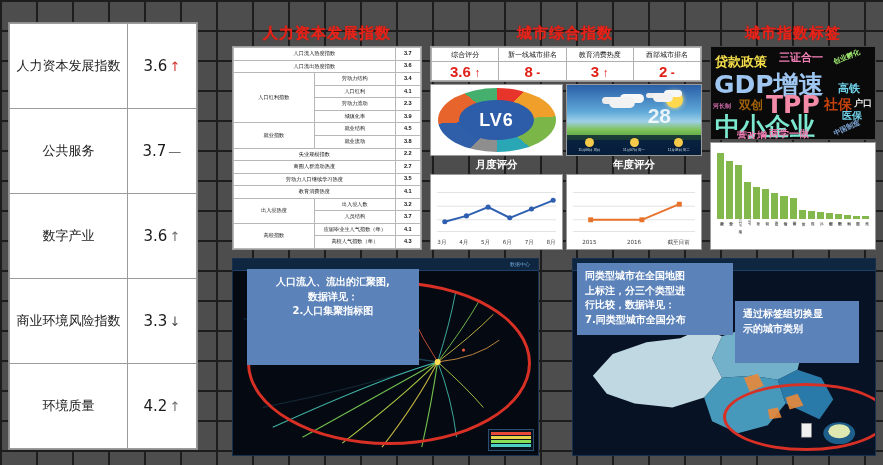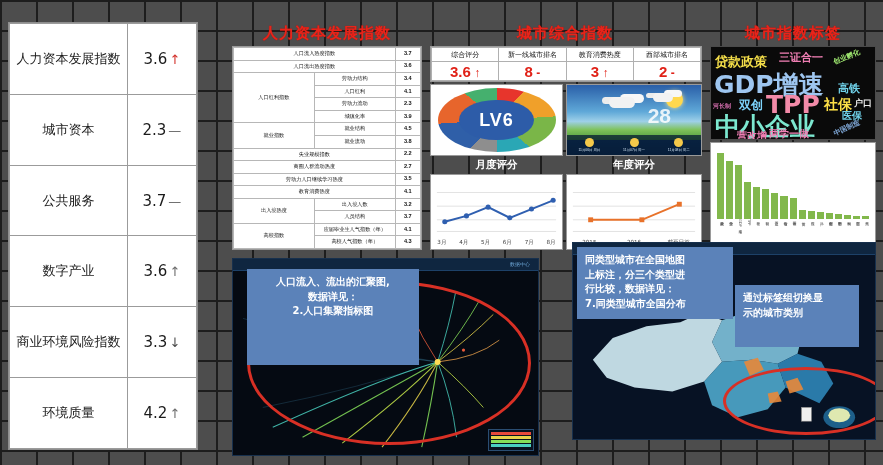--- a/index.html
+++ b/index.html
@@ -98,21 +98,21 @@
   #wcloud{left:710px;top:46px;width:166px;height:94px;background:#0a0a0a;border:1px solid #4a4a4a;overflow:hidden;}
   .wc{position:absolute;font-weight:bold;white-space:nowrap;font-family:"DejaVu Sans",sans-serif;line-height:1;}
   
   #bars{left:710px;top:142px;width:166px;height:108px;background:#fff;border:1px solid #9a9a9a;}
   .barwrap{position:absolute;left:6px;right:6px;top:10px;bottom:30px;display:flex;align-items:flex-end;gap:2px;}
   .bar{flex:1;background:#82b84c;}
   .barlabels{position:absolute;left:6px;right:6px;bottom:2px;height:28px;display:flex;gap:2px;}
   .barlabels span{flex:1;font-size:3.6px;color:#555;writing-mode:vertical-rl;white-space:nowrap;font-family:"DejaVu Sans",sans-serif;}
   
   #mapleft{left:232px;top:258px;width:307px;height:198px;background:#050a12;border:1px solid #17304d;overflow:hidden;text-align:center;}
-  #mapright{left:572px;top:242px;width:304px;height:198px;background:#071224;border:1px solid #17304d;overflow:hidden;padding-left:48px;}
+  #mapright{left:572px;top:258px;width:304px;height:198px;background:#071224;border:1px solid #17304d;overflow:hidden;padding-left:48px;}
   .maphdr{position:absolute;left:0;right:0;top:0;height:11px;background:#0f2640;border-bottom:1px solid #1d4168;}
   .maphdr .tick{position:absolute;right:8px;top:2px;font-size:5px;color:#6fa8d8;}
   .note{
     position:absolute;background:#5b82b9;color:#fff;font-weight:bold;
     font-size:10px;line-height:1.45;padding:6px 8px;box-sizing:border-box;
     font-family:"DejaVu Sans",sans-serif;white-space:pre-line;
   }
   .ellipse{position:absolute;border:3px solid #d83025;border-radius:50%;}
   
   .svgfull{position:absolute;inset:0;width:100%;height:100%;}
@@ -131,24 +131,20 @@
   <div class="ptitle" style="left:470px;top:24px;width:190px;font-size:15px;">城市综合指数</div>
 
   <div class="ptitle" style="left:710px;top:24px;width:166px;font-size:15px;">城市指数标签</div>
 
   <div class="panel" id="sevendim">
     <table>
       <tbody id="sevendim-body">
           <tr>
             <td class="lbl">人力资本发展指数</td>
             <td class="val"><span>3.6</span><span class="arw up-red">↑</span></td>
-          </tr>
-          <tr>
-            <td class="lbl">城市资本</td>
-            <td class="val"><span>2.3</span><span class="arw flat">—</span></td>
           </tr>
           <tr>
             <td class="lbl">公共服务</td>
             <td class="val"><span>3.7</span><span class="arw flat">—</span></td>
           </tr>
           <tr>
             <td class="lbl">数字产业</td>
             <td class="val"><span>3.6</span><span class="arw up-gray">↑</span></td>
           </tr>
           <tr>
@@ -328,23 +324,23 @@
       </div>
   </div>
 
   <div class="panel" id="wcloud">
       <span class="wc" style="left: 4px; top: 8px; font-size: 13px; color: rgb(245, 223, 74); font-family: Liberation Serif, serif;">贷款政策</span>
       <span class="wc" style="left: 68px; top: 5px; font-size: 11px; color: rgb(240, 127, 180);">三证合一</span>
       <span class="wc" style="left: 122px; top: 7px; font-size: 7px; color: rgb(159, 232, 112); transform: rotate(-22deg);">创业孵化</span>
       <span class="wc" style="left: 3px; top: 25px; font-size: 25px; color: rgb(158, 198, 240);">GDP增速</span>
       <span class="wc" style="left: 127px; top: 36px; font-size: 11px; color: rgb(111, 208, 232);">高铁</span>
       <span class="wc" style="left: 2px; top: 56px; font-size: 6px; color: rgb(215, 111, 176);">河长制</span>
-      <span class="wc" style="left: 28px; top: 52px; font-size: 12px; color: #7dd3fc;">双创</span>
+      <span class="wc" style="left: 28px; top: 52px; font-size: 12px; color: #a16207;">双创</span>
       <span class="wc" style="left: 55px; top: 45px; font-size: 25px; color: rgb(242, 138, 168);">TPP</span>
-      <span class="wc" style="left: 113px; top: 50px; font-size: 14px; color: #fde047;">社保</span>
+      <span class="wc" style="left: 113px; top: 50px; font-size: 14px; color: #c2410c;">社保</span>
       <span class="wc" style="left: 143px; top: 52px; font-size: 9px; color: rgb(232, 232, 232);">户口</span>
       <span class="wc" style="left: 131px; top: 64px; font-size: 10px; color: rgb(111, 208, 232);">医保</span>
       <span class="wc" style="left: 4px; top: 67px; font-size: 25px; color: rgb(124, 232, 208);">中小企业</span>
       <span class="wc" style="left: 122px; top: 78px; font-size: 7px; color: rgb(127, 168, 216); transform: rotate(-25deg);">中国制造</span>
       <span class="wc" style="left: 26px; top: 84px; font-size: 10px; color: rgb(240, 127, 180);">营改增</span>
       <span class="wc" style="left: 58px; top: 82px; font-size: 10px; color: rgb(240, 127, 180);">两学一做</span>
     </div>
 
   <div class="panel" id="bars">
     <div class="barwrap" id="barwrap">

